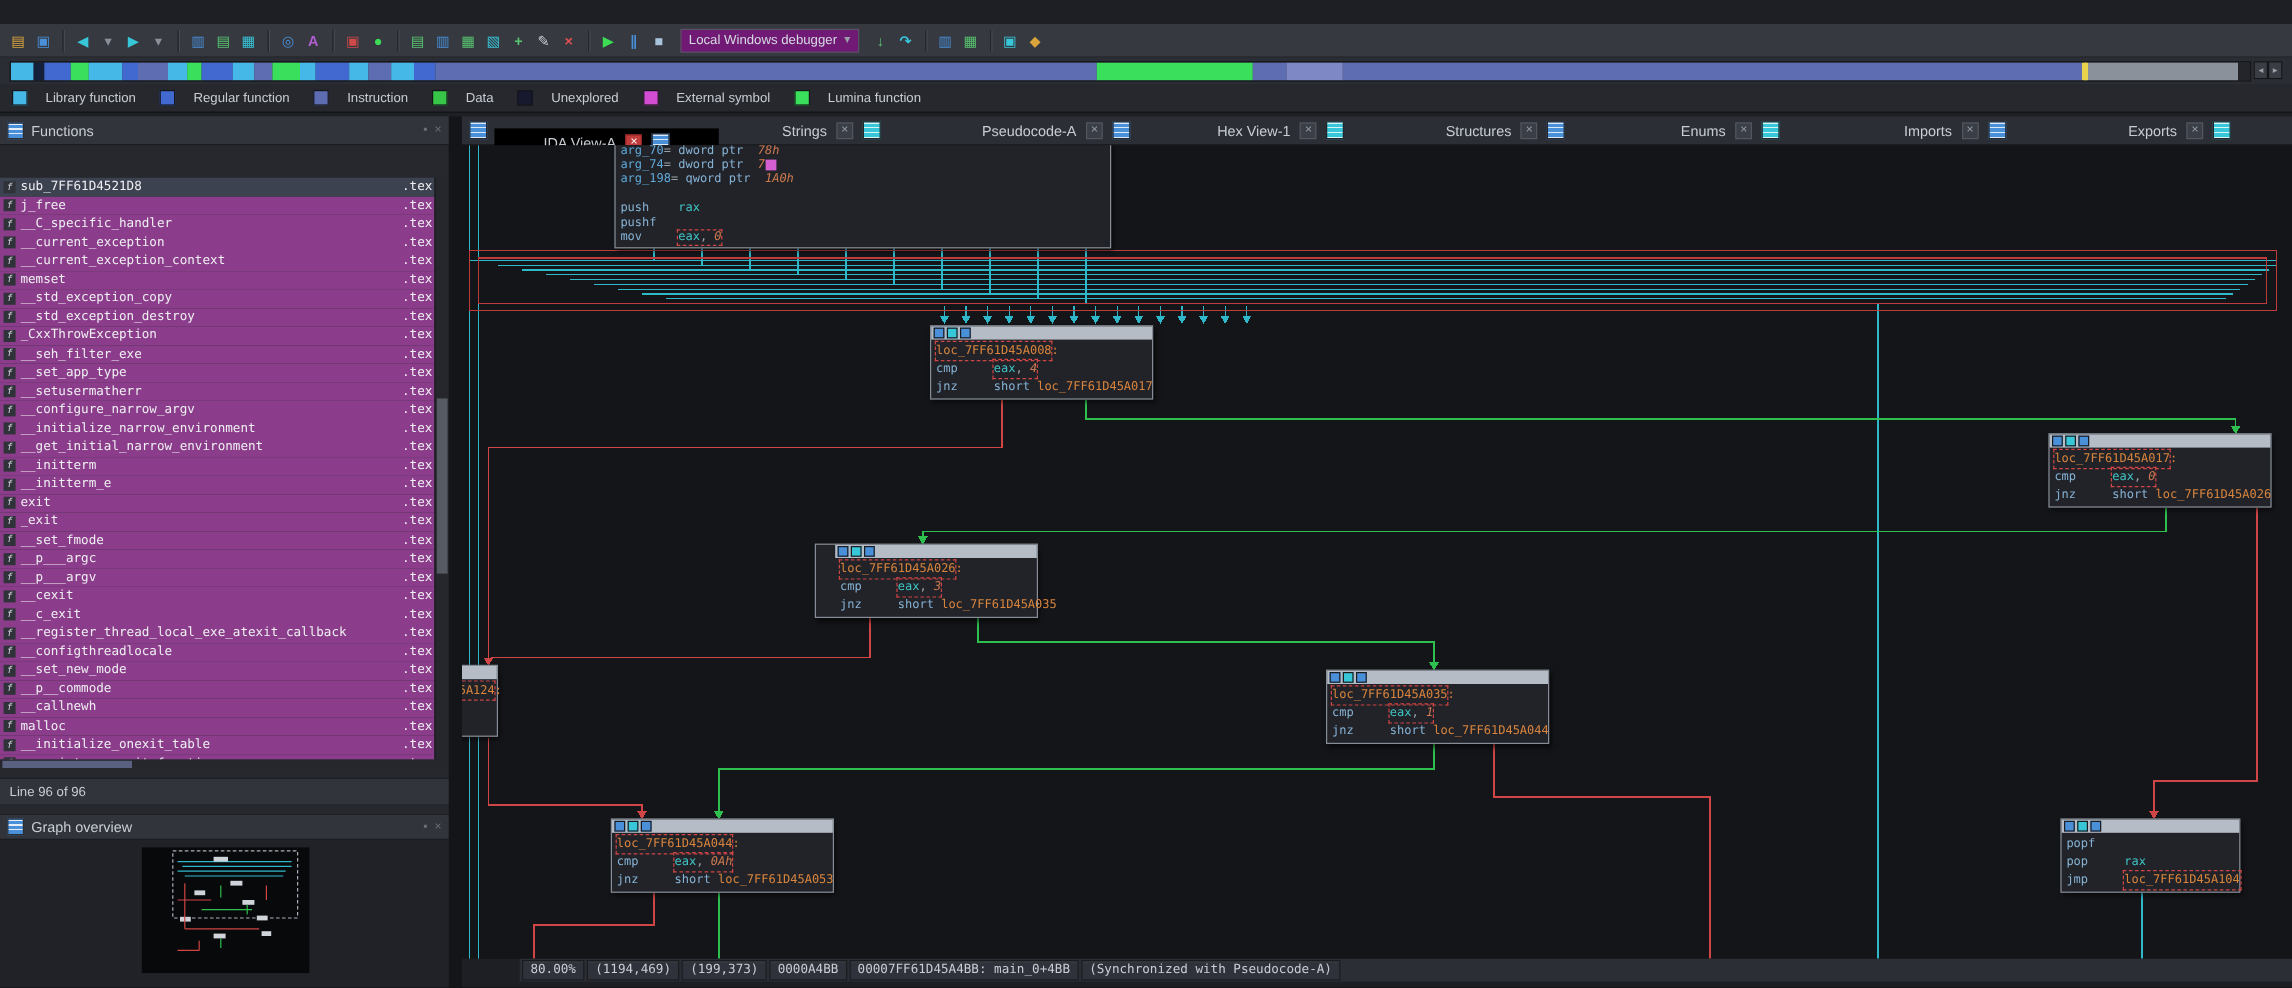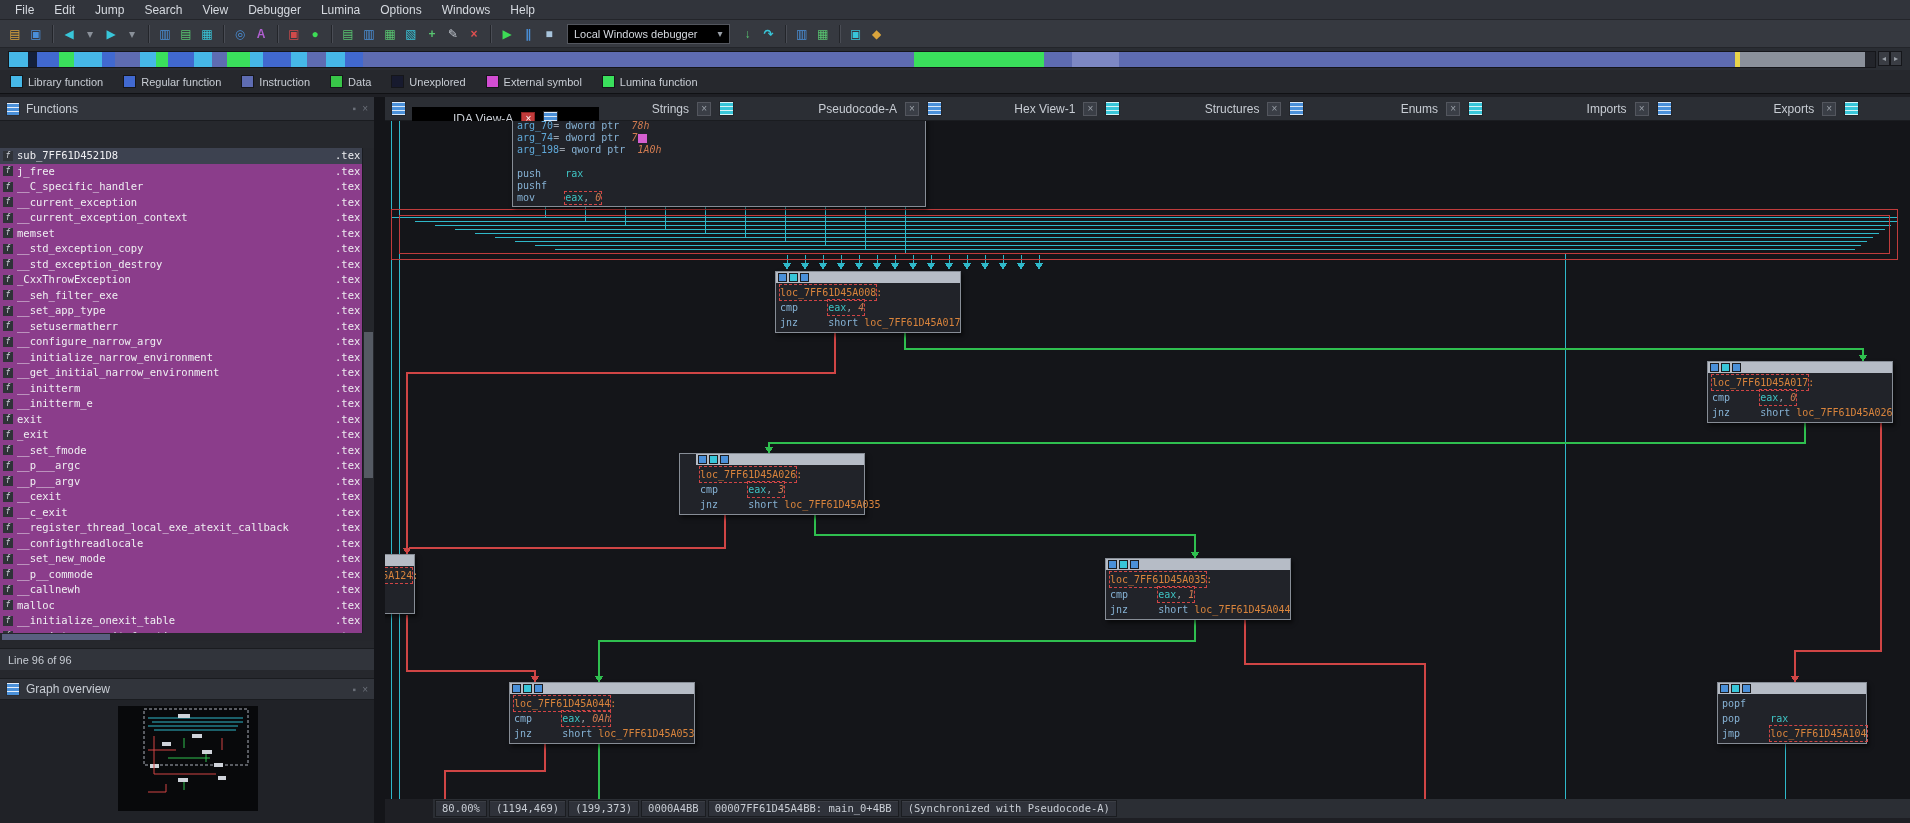--- a/index.html
+++ b/index.html
@@ -8,36 +8,36 @@
   
   #menubar{position:absolute;left:0;top:0;width:1910px;height:20px;background:#31343b;
            display:flex;align-items:center;padding-left:6px;gap:2px;border-bottom:1px solid #23252a;box-sizing:border-box;}
   .menu-item{padding:1px 9px;color:#d6dae0;cursor:default;}
   
   #toolbar{position:absolute;left:0;top:20px;width:1910px;height:28px;background:#363940;
            display:flex;align-items:center;padding-left:6px;gap:3px;box-sizing:border-box;border-bottom:1px solid #23252a;}
   .tb-icon{display:inline-flex;width:18px;height:18px;align-items:center;justify-content:center;
            font-size:12px;font-weight:bold;cursor:default;}
   .tb-sep{width:1px;height:18px;background:#23252a;margin:0 4px;box-shadow:1px 0 0 #4a4d55;}
-  .tb-combo{display:inline-flex;align-items:center;gap:20px;height:18px;background:#000000;
+  .tb-combo{display:inline-flex;align-items:center;gap:6px;height:18px;background:#701a75;
             border:1px solid #53565e;padding:0 6px;margin:0 6px;font-size:11px;color:#d6dae0;}
   .tb-caret{color:#9aa0a8;font-size:10px;}
   
   #navrow{position:absolute;left:0;top:48px;width:1910px;height:22px;background:#2a2d33;box-sizing:border-box;}
   #navband{position:absolute;left:8px;top:3px;right:34px;height:15px;border:1px solid #15161a;
            display:flex;overflow:hidden;}
   .nb-seg{height:100%;}
   #nav-marker{position:absolute;top:0;bottom:0;left:92.6%;width:2px;background:#e8d44c;}
   .nav-btns{position:absolute;right:8px;top:3px;width:24px;height:15px;display:flex;}
   .nav-btn{flex:1;background:#3a3d44;border:1px solid #15161a;color:#9aa0a8;font-size:8px;
            display:flex;align-items:center;justify-content:center;}
   
   #legend{position:absolute;left:0;top:70px;width:1910px;height:24px;background:#26282d;
           display:flex;align-items:center;gap:20px;padding-left:10px;box-sizing:border-box;border-bottom:1px solid #101114;}
-  .lg-item{display:inline-flex;align-items:center;gap:5px;font-size:11px;}
+  .lg-item{display:inline-flex;align-items:center;gap:15px;font-size:11px;}
   .lg-swatch{width:11px;height:11px;display:inline-block;border:1px solid #15161a;}
   
   #leftpanel{position:absolute;left:0;top:97px;width:374px;height:726px;background:#26282d;}
   .panel-header{position:absolute;left:0;width:374px;height:24px;background:#31343b;border-bottom:1px solid #1a1c20;
                 display:flex;align-items:center;gap:6px;padding:0 6px;box-sizing:border-box;}
   .ph-icon{width:12px;height:12px;background-color:#4a90d9;border:1px solid #2b2d33;
            background-image:repeating-linear-gradient(to bottom,rgba(255,255,255,.85) 0 1px,transparent 1px 4px);}
   .ph-right{margin-left:auto;display:flex;gap:6px;color:#6a6f78;font-size:10px;}
   #colhead{position:absolute;left:0;top:30px;width:374px;height:21px;background:#3a3d44;border-bottom:1px solid #1a1c20;
            box-sizing:border-box;font-size:11px;color:#c8cdd4;}
@@ -96,32 +96,20 @@
   #statusbar{position:absolute;left:0;top:702px;width:1525px;height:19px;background:#2b2e34;display:flex;
              align-items:center;padding-left:2px;gap:2px;font-family:"DejaVu Sans Mono",monospace;font-size:10.5px;box-sizing:border-box;margin-left:48px;}
   .sb-item{background:#2f323a;border:1px solid #1a1c20;box-shadow:inset 0 1px 0 rgba(255,255,255,.06);
            padding:0 6px;height:15px;line-height:15px;white-space:nowrap;}
 </style>
 </head>
 <body>
 
 <div class="app">
 
-  <div id="menubar">
-      <div class="menu-item">File</div>
-      <div class="menu-item">Edit</div>
-      <div class="menu-item">Jump</div>
-      <div class="menu-item">Search</div>
-      <div class="menu-item">View</div>
-      <div class="menu-item">Debugger</div>
-      <div class="menu-item">Lumina</div>
-      <div class="menu-item">Options</div>
-      <div class="menu-item">Windows</div>
-      <div class="menu-item">Help</div>
-    </div>
 
   <div id="toolbar">
       <span class="tb-icon" style="color: rgb(217, 164, 60);">▤</span>
       <span class="tb-icon" style="color: rgb(74, 144, 217);">▣</span>
       <div class="tb-sep"></div>
       <span class="tb-icon" style="color: rgb(56, 198, 217);">◀</span>
       <span class="tb-icon" style="color: rgb(138, 144, 153);">▾</span>
       <span class="tb-icon" style="color: rgb(56, 198, 217);">▶</span>
       <span class="tb-icon" style="color: rgb(138, 144, 153);">▾</span>
       <div class="tb-sep"></div>

